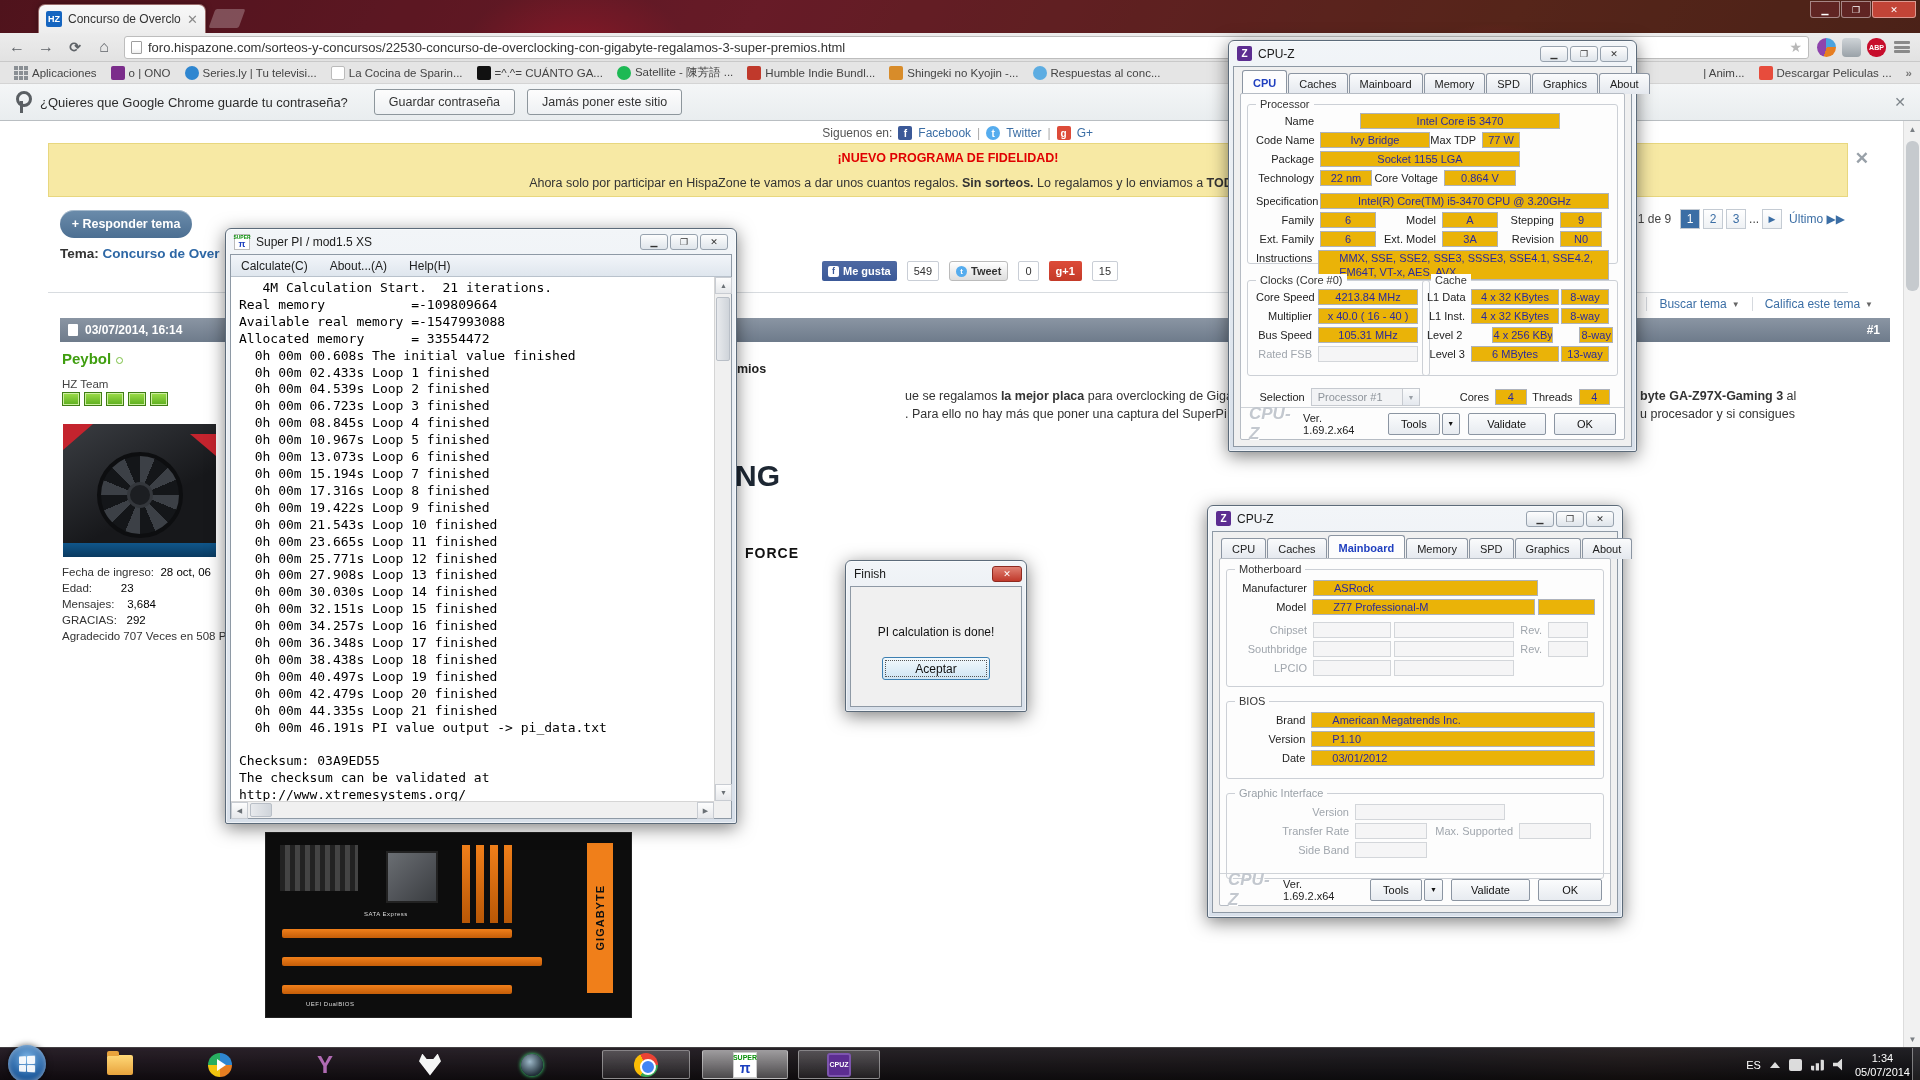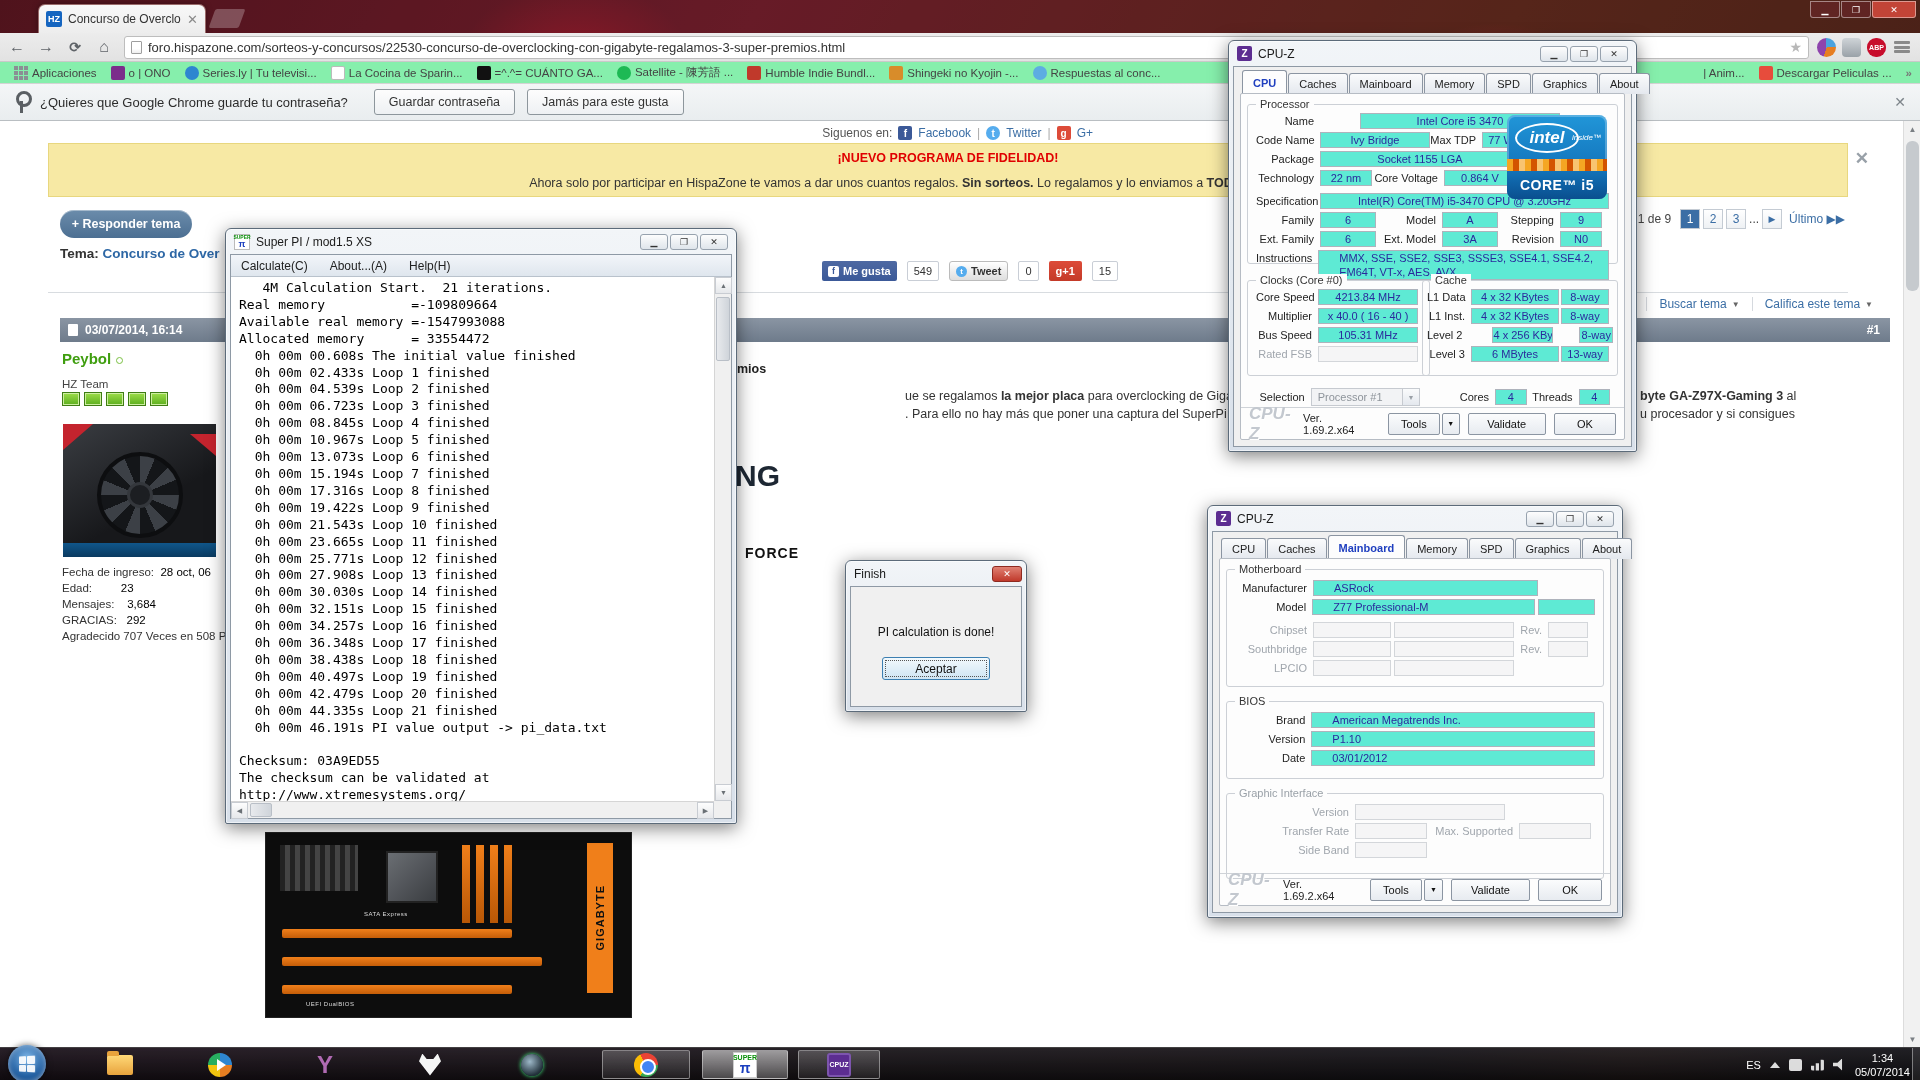--- a/index.html
+++ b/index.html
@@ -31,21 +31,21 @@
   .toolbar{position:absolute;left:0;top:33px;width:1920px;height:29px;background:linear-gradient(#ececec,#e2e2e2);border-bottom:1px solid #c9c9c9;display:flex;align-items:center;}
   .navbtn{width:24px;height:24px;margin-left:5px;display:flex;align-items:center;justify-content:center;color:#5f6368;font-size:16px;font-weight:bold;}
   .omnibox{height:23px;flex:1;margin:0 8px;background:#fff;border:1px solid #bdbdbd;border-radius:3px;display:flex;align-items:center;padding:0 6px;gap:6px;}
   .doc-ico{width:11px;height:13px;border:1px solid #9e9e9e;border-radius:1px;background:linear-gradient(#fff 60%,#eee);position:relative;}
   .url{font-size:13px;color:#333;white-space:nowrap;overflow:hidden;}
   .star{margin-left:auto;color:#b8b8b8;font-size:14px;}
   .ext-ico{width:19px;height:19px;border-radius:3px;margin-right:6px;flex:0 0 auto;}
   .abp{background:#c70d2c;color:#fff;font-size:7px;font-weight:bold;display:flex;align-items:center;justify-content:center;border-radius:9px;}
   .menu-ico{width:20px;height:16px;margin-right:8px;display:flex;flex-direction:column;justify-content:space-between;padding:2px 2px;}
   .menu-ico i{height:3px;background:#8a8a8a;border-radius:1px;}
-  .bookmarks{position:absolute;left:0;top:62px;width:1920px;height:22px;background:#86efac;border-bottom:1px solid #d4d4d4;display:flex;align-items:center;font-size:11.5px;color:#444;}
+  .bookmarks{position:absolute;left:0;top:62px;width:1920px;height:22px;background:#e5e5e5;border-bottom:1px solid #d4d4d4;display:flex;align-items:center;font-size:11.5px;color:#444;}
   .bm{display:flex;align-items:center;gap:4px;margin-left:14px;white-space:nowrap;}
   .bm-ico{width:14px;height:14px;border-radius:2px;flex:0 0 14px;}
   .bm-right{position:absolute;right:8px;top:0;height:22px;display:flex;align-items:center;gap:14px;}
   .apps-grid{display:grid;grid-template-columns:repeat(3,4px);grid-gap:1px;}
   .apps-grid i{width:4px;height:4px;background:#8a8f94;}
   .infobar{position:absolute;left:0;top:84px;width:1920px;height:37px;background:linear-gradient(#f4f6f7,#e9edef);border-bottom:1px solid #b9bec2;display:flex;align-items:center;}
   .key-ico{width:10px;height:22px;margin-left:16px;position:relative;}
   .key-ico:before{content:"";position:absolute;top:0;left:0;width:10px;height:10px;border:3px solid #5a5f63;border-radius:50%;}
   .key-ico:after{content:"";position:absolute;top:10px;left:3.5px;width:3px;height:12px;background:#5a5f63;}
   .info-text{font-size:13px;color:#2c2c2c;margin-left:14px;}
@@ -133,21 +133,21 @@
   .cz-tabs{position:absolute;left:8px;top:6px;display:flex;}
   .cz-tab{height:21px;padding:0 10px;border:1px solid #8b95a2;border-bottom:none;border-radius:3px 3px 0 0;background:linear-gradient(#fafbfc,#e4e8ee);font-size:11px;display:flex;align-items:center;color:#222;margin-right:1px;}
   .cz-tab.active{background:#fdfdfd;color:#1f3fbf;height:24px;margin-top:-3px;font-weight:bold;}
   .cz-panel{position:absolute;left:6px;right:6px;top:26px;bottom:6px;background:#fdfdfd;border:1px solid #b6bcc4;border-radius:2px;}
   .grp{position:absolute;border:1px solid #ccd0d6;border-radius:3px;}
   .grp-t{position:absolute;top:-7px;left:8px;background:#fdfdfd;padding:0 4px;font-size:11px;color:#333;}
   .grp-t.dis{color:#9aa1a8;}
   .row{display:flex;align-items:center;margin:3px 8px 0 8px;height:16px;}
   .lb{font-size:11px;color:#222;text-align:right;padding-right:6px;white-space:nowrap;}
   .lb.dis{color:#a0a6ad;}
-  .f{height:16px;line-height:14px;border:1px solid #aeb3bc;background:#5eead4;color:#2a2a9c;font-size:11px;text-align:center;overflow:hidden;white-space:nowrap;}
+  .f{height:16px;line-height:14px;border:1px solid #aeb3bc;background:#eab308;color:#2a2a9c;font-size:11px;text-align:center;overflow:hidden;white-space:nowrap;}
   .f.left{text-align:left;padding-left:20px;}
   .f.dis{background:#f5f5f6;border-color:#d3d6da;}
   .cz-foot{position:absolute;left:0;right:0;bottom:0;height:32px;border-top:1px solid #cfd3d8;display:flex;align-items:center;padding:0 8px;gap:8px;}
   .cz-logo{font-size:17px;font-weight:bold;font-style:italic;color:#c3c8cf;text-shadow:1px 1px 0 #fff;}
   .cz-ver{font-size:11px;color:#222;}
   .cz-btn{height:22px;border:1px solid #8b95a2;border-radius:2px;background:linear-gradient(#fbfcfd,#e7ebf0);font-size:11px;display:flex;align-items:center;justify-content:center;color:#111;}
   .intel{position:absolute;right:10px;top:10px;width:100px;height:84px;border-radius:8px;background:linear-gradient(#2196d8,#0b62ad);box-shadow:inset 0 0 0 2px rgba(255,255,255,.25);color:#fff;overflow:hidden;}
   .intel .oval{position:absolute;left:8px;top:8px;width:64px;height:30px;border:2px solid #fff;border-radius:50%;display:flex;align-items:center;justify-content:center;font-size:17px;font-style:italic;font-weight:bold;}
   .intel .inside{position:absolute;right:6px;top:18px;font-size:8px;font-style:italic;}
   .intel .die{position:absolute;left:0;right:0;top:44px;height:12px;background:repeating-linear-gradient(90deg,#f5a623 0 6px,#d35400 6px 12px,#f8c471 12px 18px);}
@@ -283,21 +283,21 @@
           <span>Descargar Peliculas ...</span>
         </span>
       <span style="color:#777;font-weight:bold;">»</span>
     </div>
   </div>
 
   <div class="infobar">
     <span class="key-ico"></span>
     <span class="info-text">¿Quieres que Google Chrome guarde tu contraseña?</span>
     <div class="info-btn" style="margin-left:26px;">Guardar contraseña</div>
-    <div class="info-btn">Jamás para este gusta</div>
+    <div class="info-btn">Jamás poner este sitio</div>
     <span class="info-close">✕</span>
   </div>
 
   <div class="page">
     <div class="follow">
       <span>Siguenos en:</span>
       <span class="sm-ico" style="background:#3b5998;">f</span>
       <a>Facebook</a>
         <span style="color:#aaa;">|</span>
       <span class="sm-ico" style="background:#55acee;border-radius:50%;">t</span>
@@ -513,26 +513,20 @@
         <span class="cz-tab">Caches</span>
         <span class="cz-tab">Mainboard</span>
         <span class="cz-tab">Memory</span>
         <span class="cz-tab">SPD</span>
         <span class="cz-tab">Graphics</span>
         <span class="cz-tab">About</span>
       </div>
       <div class="cz-panel">
         <div class="grp" style="left:6px;right:6px;top:10px;height:160px;">
           <span class="grp-t">Processor</span>
-          <div class="intel">
-            <span class="oval">intel</span>
-            <span class="inside">inside™</span>
-            <span class="die"></span>
-            <span class="core">CORE™ i5</span>
-          </div>
           <div class="row" style="margin-top:8px;gap:40px;">
               <span class="lb" style="width:64px;">Name</span>
               <span class="f" style="width:200px;">Intel Core i5 3470</span>
             </div>
           <div class="row">
               <span class="lb" style="width:64px;">Code Name</span>
               <span class="f" style="width:110px;">Ivy Bridge</span>
               <span class="lb" style="width:52px;">Max TDP</span>
               <span class="f" style="width:38px;">77 W</span>
             </div>

